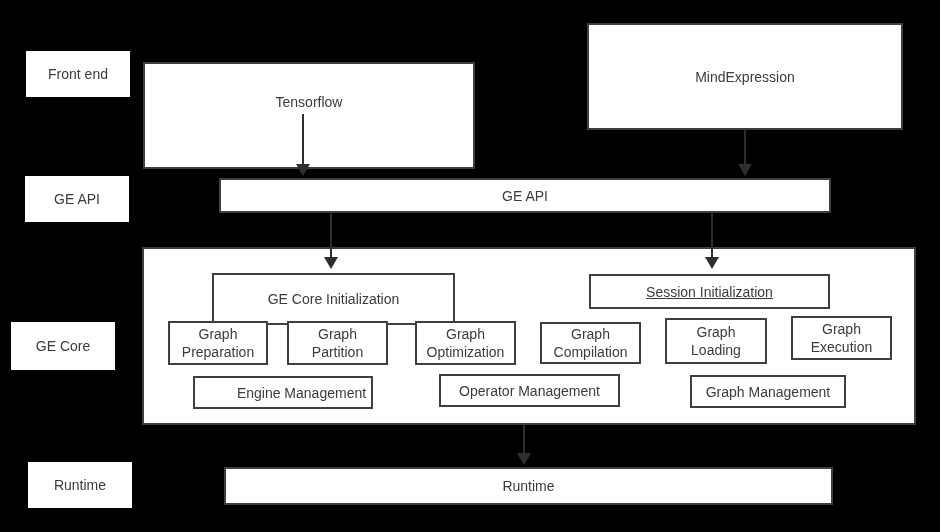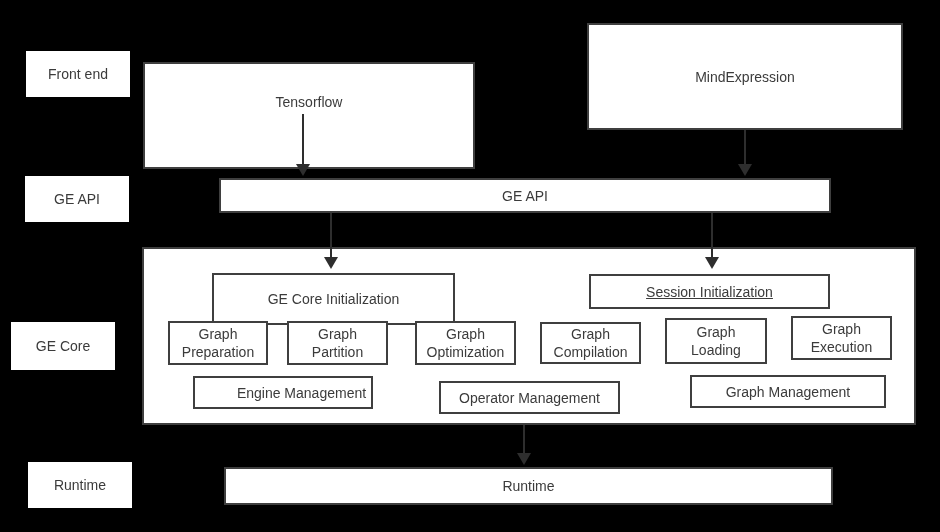--- a/index.html
+++ b/index.html
@@ -104,22 +104,22 @@
     <div class="box two-line" style="left:271px; top:72px; width:101px; height:44px;">Graph
 Optimization</div>
     <div class="box two-line" style="left:396px; top:73px; width:101px; height:42px;">Graph
 Compilation</div>
     <div class="box two-line" style="left:521px; top:69px; width:102px; height:46px;">Graph
 Loading</div>
     <div class="box two-line" style="left:647px; top:67px; width:101px; height:44px;">Graph
 Execution</div>
 
     <div class="box" style="left:49px; top:127px; width:180px; height:33px;padding-left:37px;">Engine Management</div>
-    <div class="box" style="left:295px; top:125px; width:181px; height:33px;margin-top:7px;">Operator Management</div>
-    <div class="box" style="left:546px; top:126px; width:196px; height:33px;">Graph Management</div>
+    <div class="box" style="left:295px; top:125px; width:181px; height:33px;">Operator Management</div>
+    <div class="box" style="left:546px; top:126px; width:156px; height:33px;">Graph Management</div>
   </div>
 
   <div class="box" style="left:224px; top:467px; width:609px; height:38px;">Runtime</div>
 
   <div class="arrow" style="left:296px; top:114px; height:62px;">
     <div class="stem"></div>
     <div class="head"></div>
   </div>
   <div class="arrow" style="left:738px; top:130px; height:46px;">
     <div class="stem"></div>

